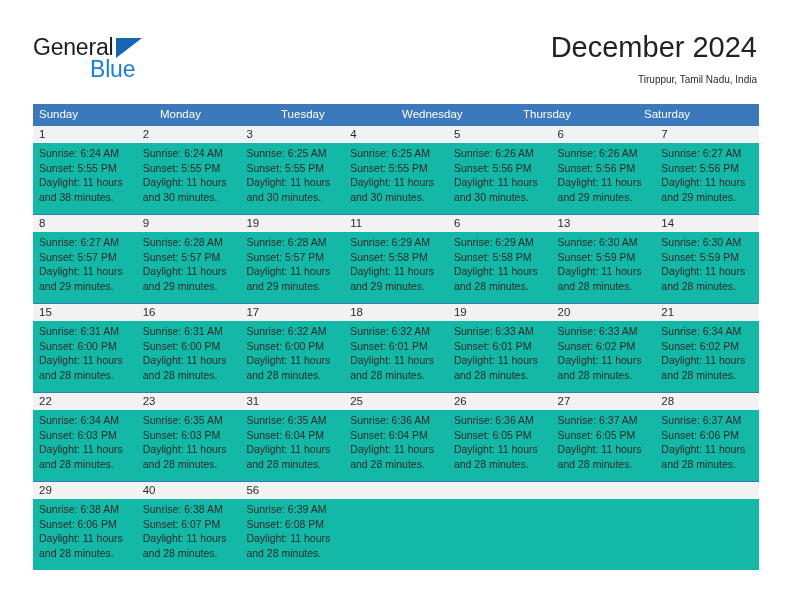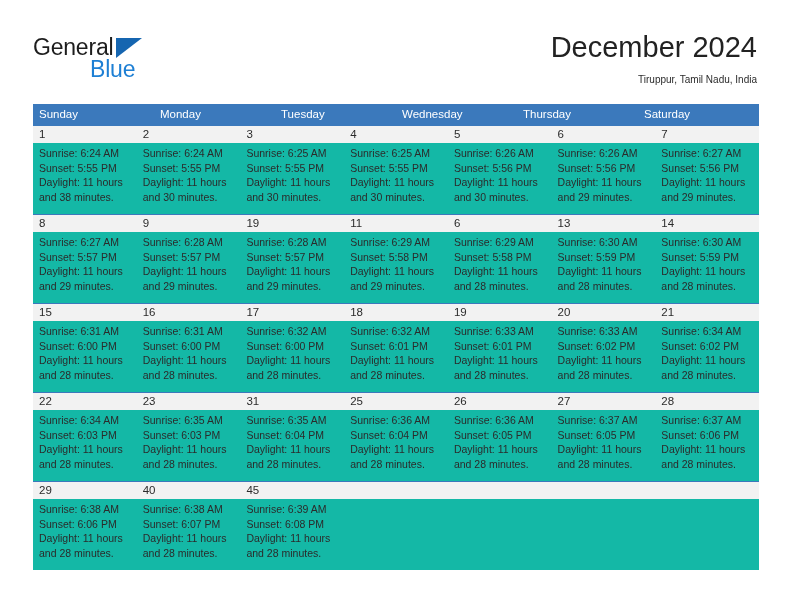--- a/index.html
+++ b/index.html
@@ -413,21 +413,21 @@
           <div class="line">Daylight: 11 hours</div>
           <div class="line">and 28 minutes.</div>
         </div>
       </div>
     </div>
 
     <div class="week-row">
       <div class="daynum-band">
         <div class="daynum">29</div>
         <div class="daynum">40</div>
-        <div class="daynum">45</div>
+        <div class="daynum">56</div>
         <div class="daynum"></div>
         <div class="daynum"></div>
         <div class="daynum"></div>
         <div class="daynum"></div>
       </div>
       <div class="detail-band">
         <div class="cell-detail">
           <div class="line">Sunrise: 6:38 AM</div>
           <div class="line">Sunset: 6:06 PM</div>
           <div class="line">Daylight: 11 hours</div>

